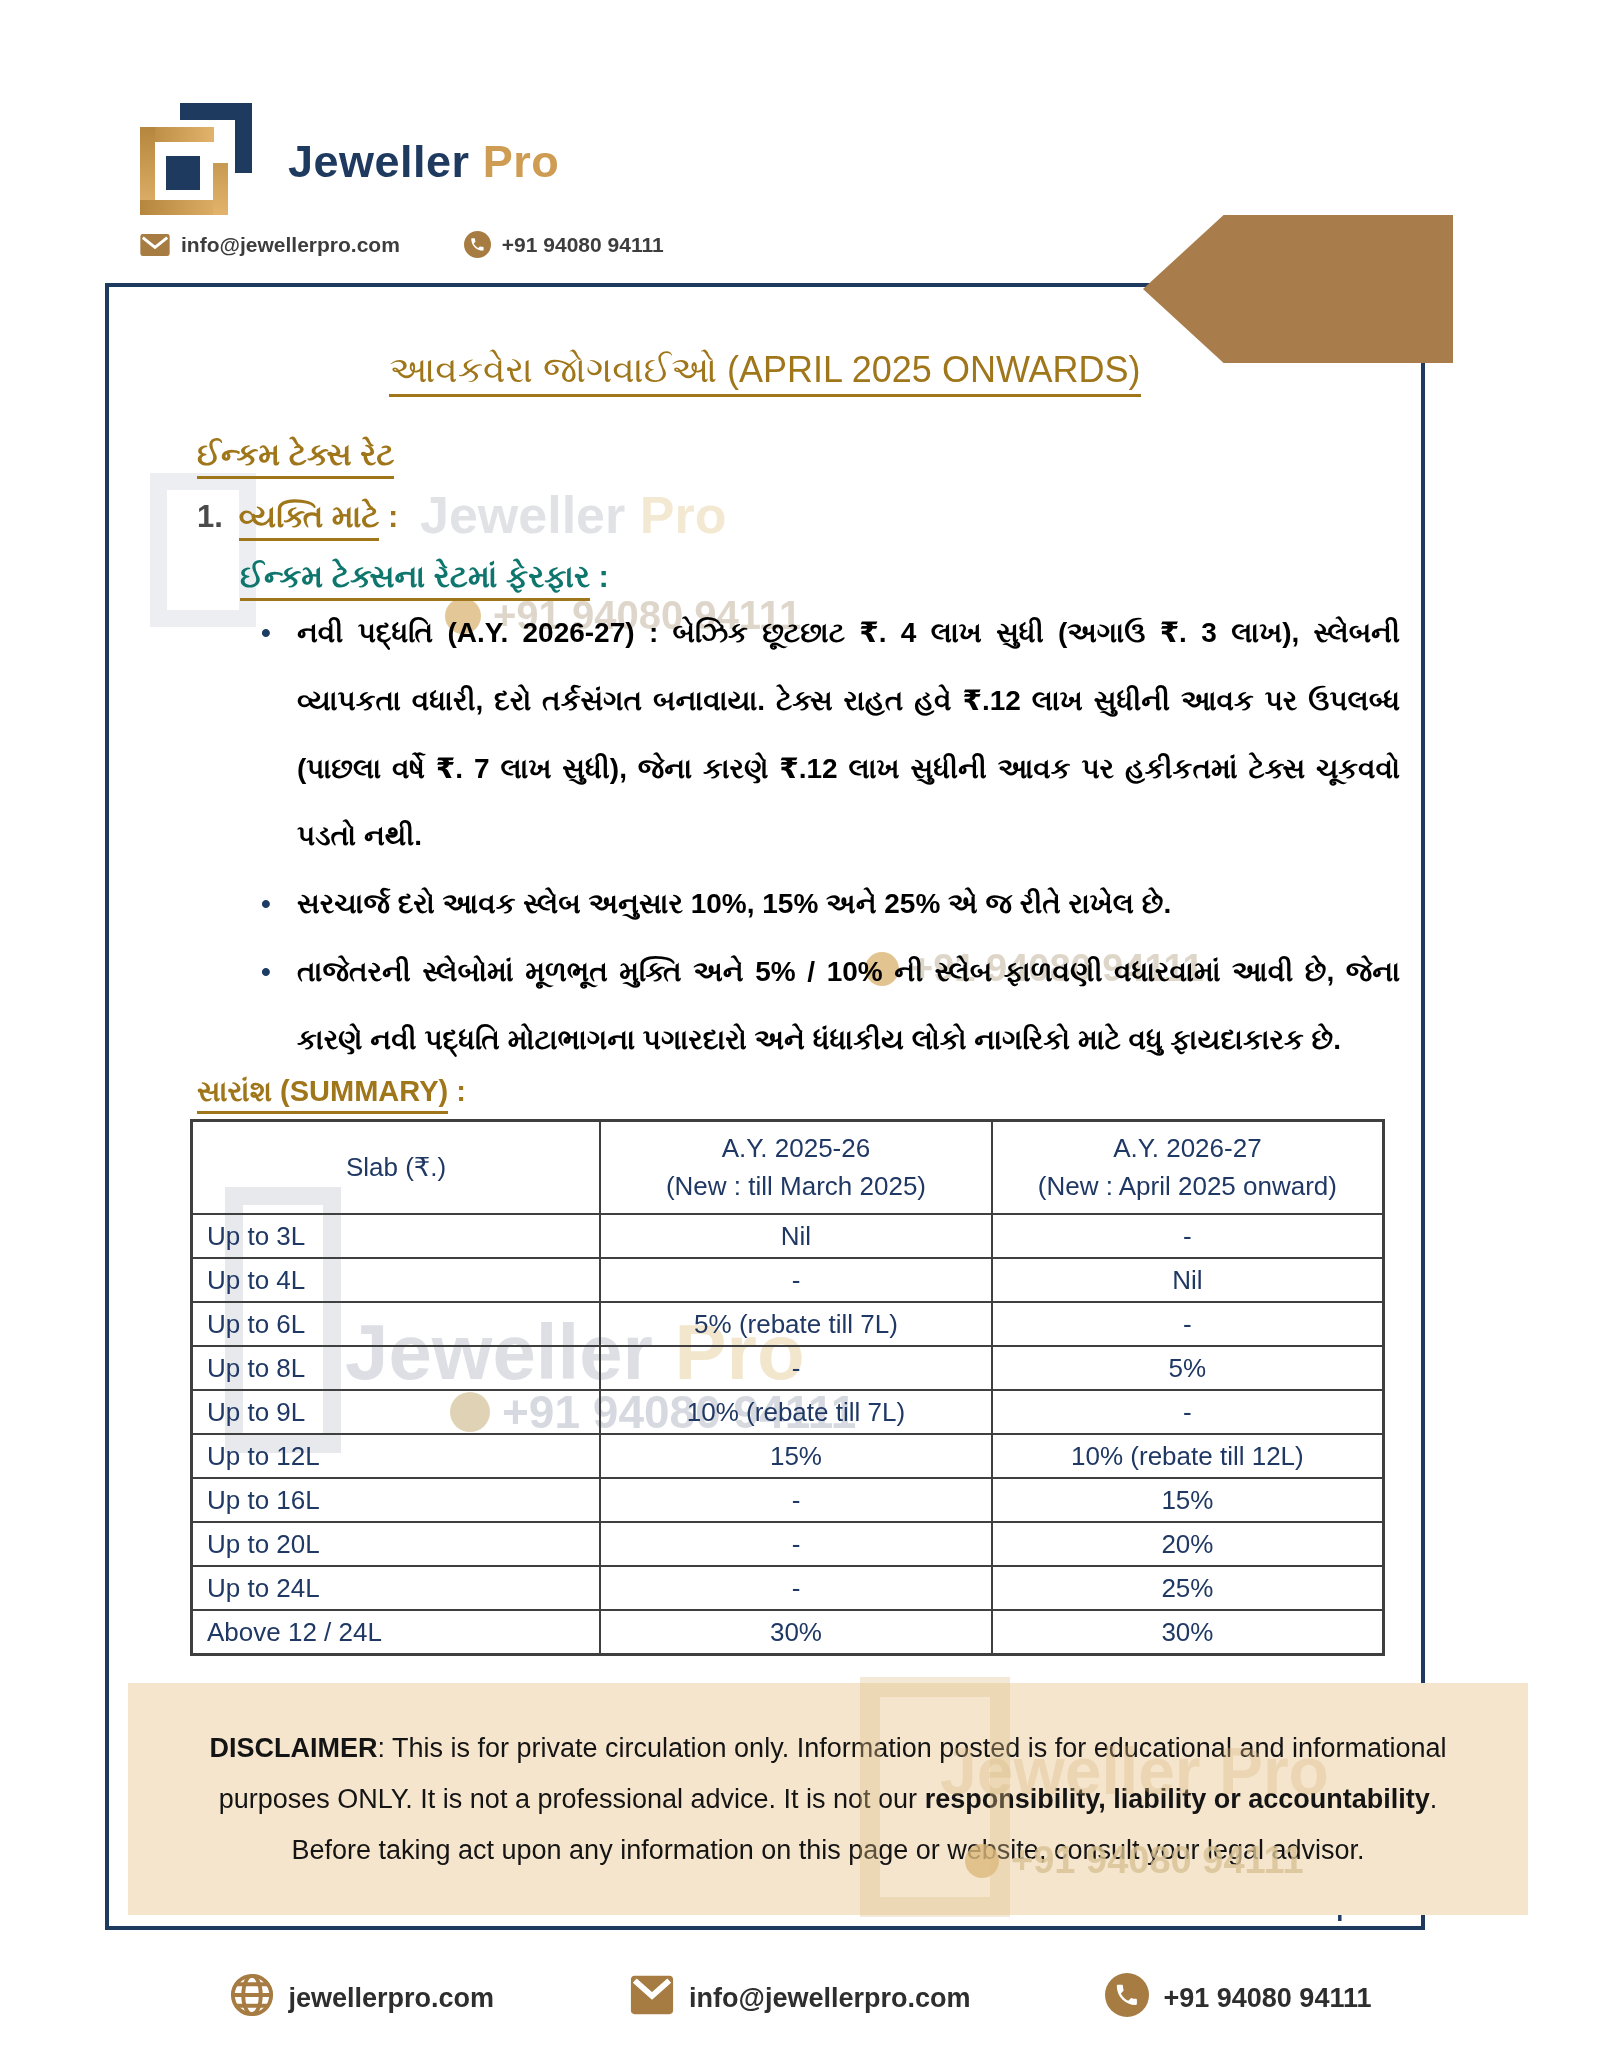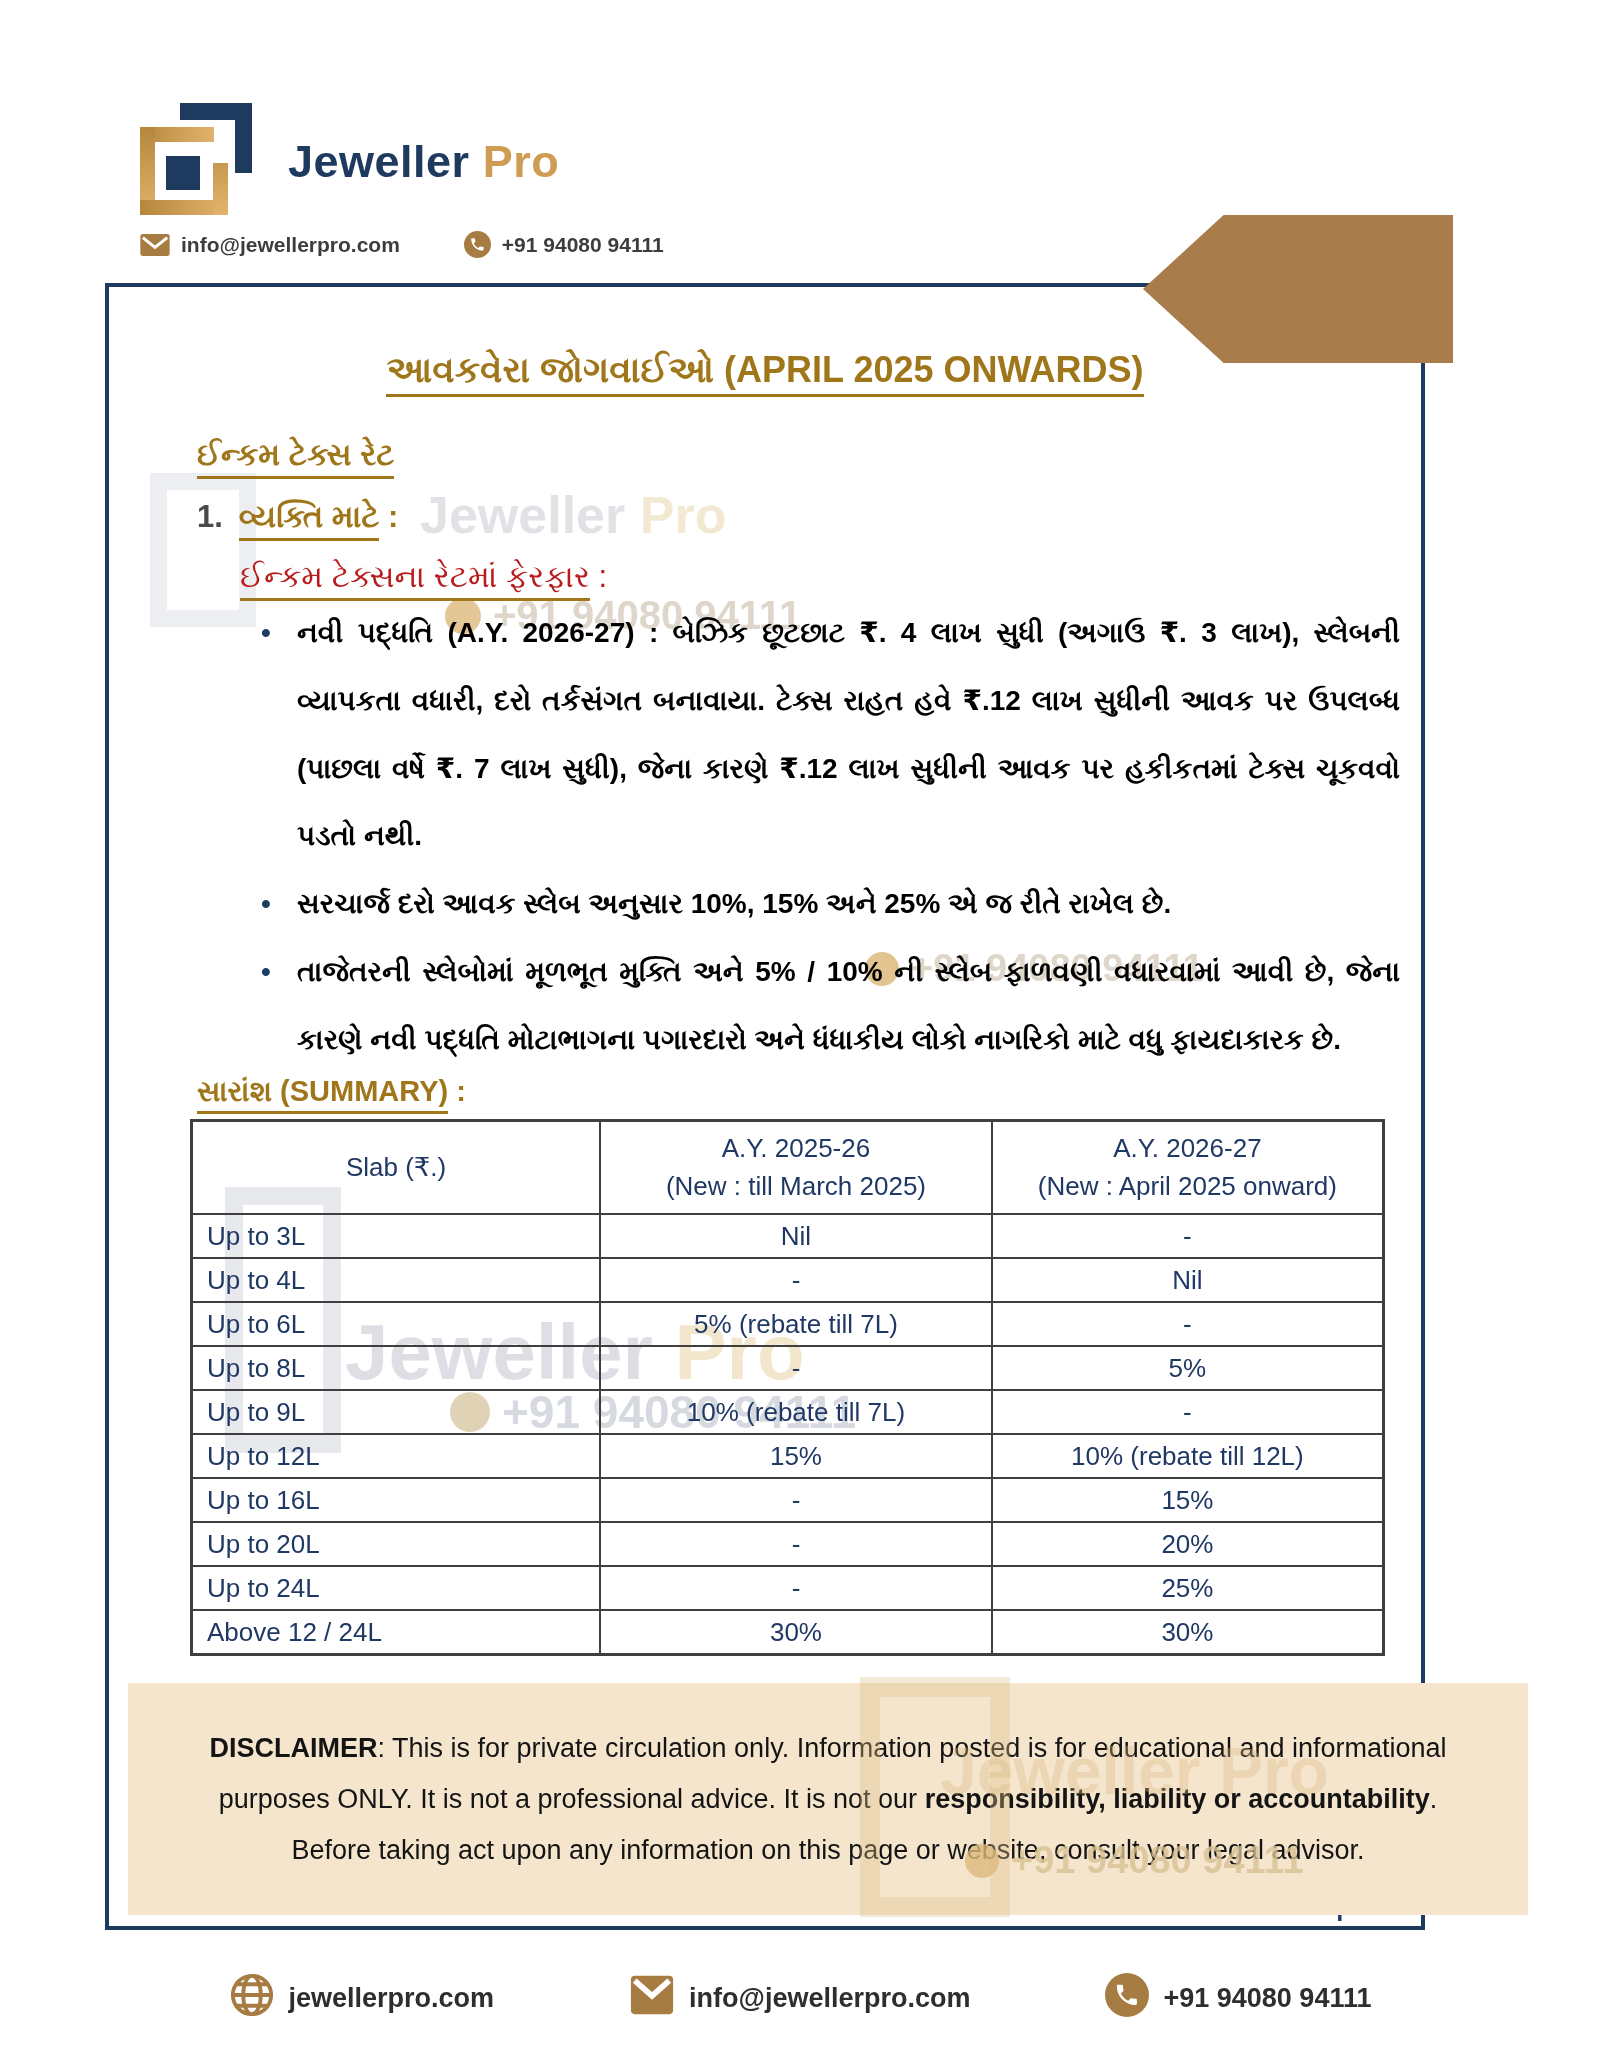--- a/index.html
+++ b/index.html
@@ -30,27 +30,27 @@
   
   .ribbon { position:absolute; left:1143px; top:215px; width:310px; height:148px; background:#A87C4B; z-index:4;
             clip-path:polygon(0 50%, 26% 0, 100% 0, 100% 100%, 26% 100%); }
 
   
   .frame { position:absolute; left:105px; top:283px; width:1320px; height:1647px;
            border:4px solid #1E3A5F; box-sizing:border-box; background:transparent; }
 
   .layer { position:absolute; z-index:1; }
 
-  .doc-title { left:0; right:0; top:62px; text-align:center; font-size:36px; font-weight:bold; color:#A0761B; }
+  .doc-title { left:0; right:0; top:62px; text-align:center; font-size:36px; font-weight:normal; color:#A0761B; }
   .gold-underline { border-bottom:3px solid #A0761B; padding-bottom:4px; }
 
   .sec-heading  { left:88px;  top:150px; font-size:31px; font-weight:bold; color:#A0761B; }
   .item-line    { left:88px;  top:212px; font-size:31px; font-weight:bold; color:#A0761B; }
   .item-line .num { color:#4a4a4a; margin-right:16px; font-weight:600; }
-  .sub-heading  { left:131px; top:272px; font-size:31px; font-weight:normal; color:#b91c1c; }
+  .sub-heading  { left:131px; top:272px; font-size:31px; font-weight:bold; color:#0f766e; }
 
   .bullets { left:146px; top:312px; width:1145px; }
   .bullets ul { list-style:none; margin:0; padding:0; }
   .bullets li { position:relative; padding-left:42px; font-size:28px; font-weight:600; color:#000000;
                 line-height:2.42; text-align:justify; }
   .bullets li::before { content:"\2022"; position:absolute; left:6px; top:0; color:#1C3C63; }
 
   .summary-heading { left:88px; top:788px; font-size:29px; font-weight:bold; color:#A0761B; }
 
   .tbl-wrap { left:81px; top:832px; width:1195px; }

